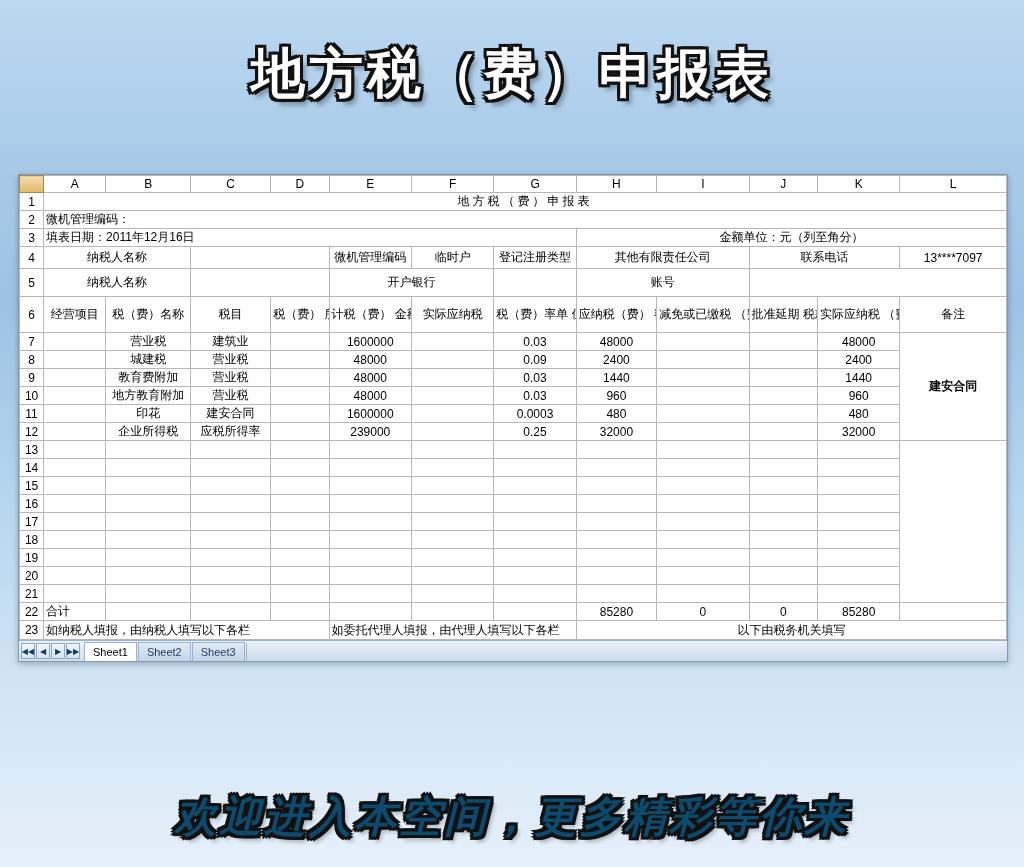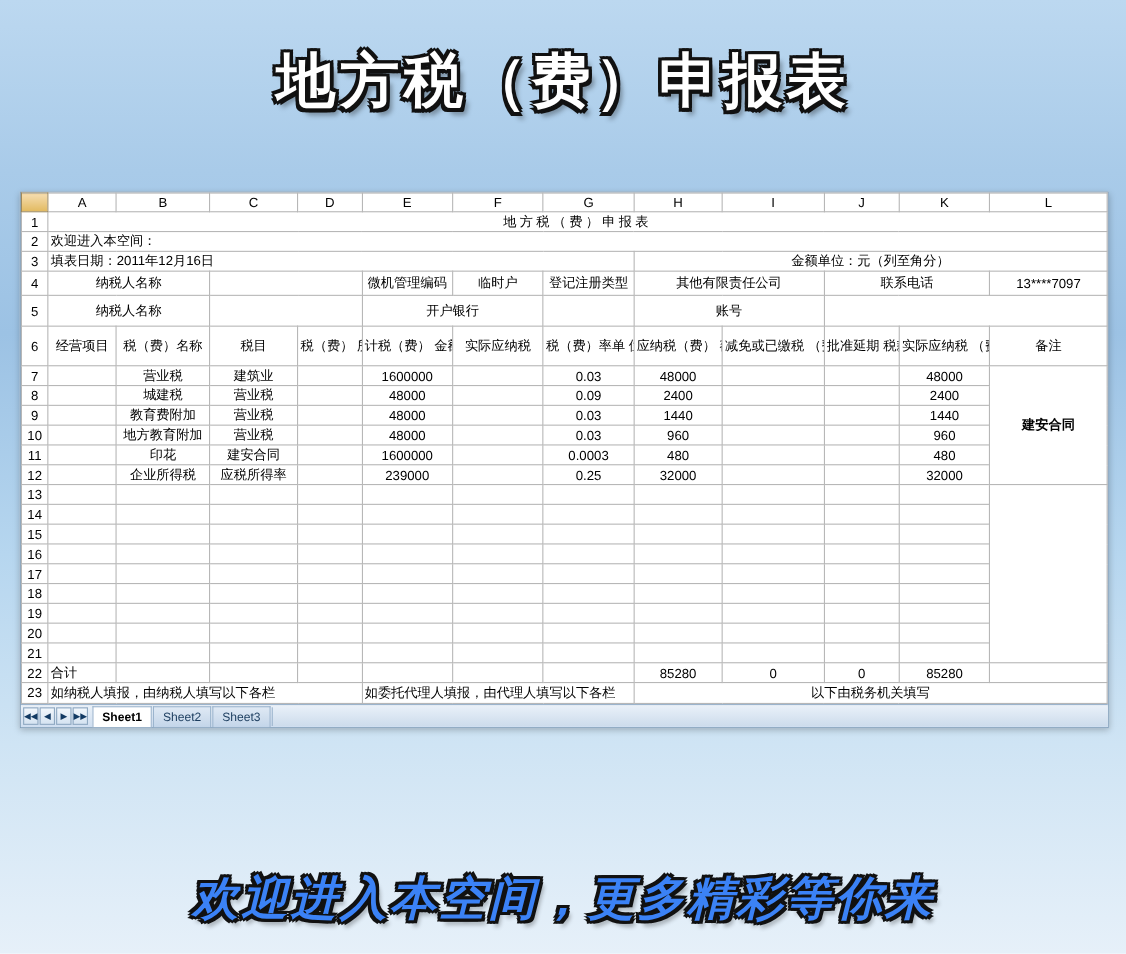--- a/index.html
+++ b/index.html
@@ -39,21 +39,21 @@
     position: absolute;
     bottom: 22px;
     left: 0;
     width: 1024px;
     text-align: center;
     font-family: "DejaVu Serif", serif;
     font-weight: bold;
     font-style: italic;
     font-size: 42px;
     letter-spacing: 3px;
-    color: #3b82f6;
+    color: #0c4a6e;
     text-shadow:
       -3px -3px 0 #111, 3px -3px 0 #111, -3px 3px 0 #111, 3px 3px 0 #111,
       0px -3px 0 #111, 0px 3px 0 #111, -3px 0px 0 #111, 3px 0px 0 #111,
       4px 5px 4px rgba(0,0,0,0.3);
     white-space: nowrap;
   }
 
   
   .sheet-window {
     position: absolute;
@@ -149,21 +149,21 @@
     height: 17px;
     line-height: 16px;
     border: 1px solid #9bb4cd;
     border-bottom: none;
     background: linear-gradient(180deg,#dfe9f4,#c3d5e9);
     color: #1b3c5e;
     margin-right: 1px;
   }
   .tab.active {
     background: #ffffff;
-    font-weight: bold;
+    font-weight: normal;
     color: #000;
   }
   .tabfill {
     flex: 1;
     height: 17px;
     border-left: 1px solid #9bb4cd;
     background: linear-gradient(180deg,#e7eff8,#cddcec);
   }
 </style>
 </head>
@@ -207,21 +207,21 @@
       <td>L</td>
     </tr>
 
     <tr>
       <td class="rowhdr">1</td>
       <td class="title-cell" colspan="12">地方税（费）申报表</td>
     </tr>
 
     <tr>
       <td class="rowhdr">2</td>
-      <td class="l" colspan="12">欢迎进入本空间：</td>
+      <td class="l" colspan="12">微机管理编码：</td>
     </tr>
 
     <tr>
       <td class="rowhdr">3</td>
       <td class="l" colspan="7">填表日期：2011年12月16日</td>
       <td class="c" colspan="5">金额单位：元（列至角分）</td>
     </tr>
 
     <tr style="height:22px">
       <td class="rowhdr">4</td>

